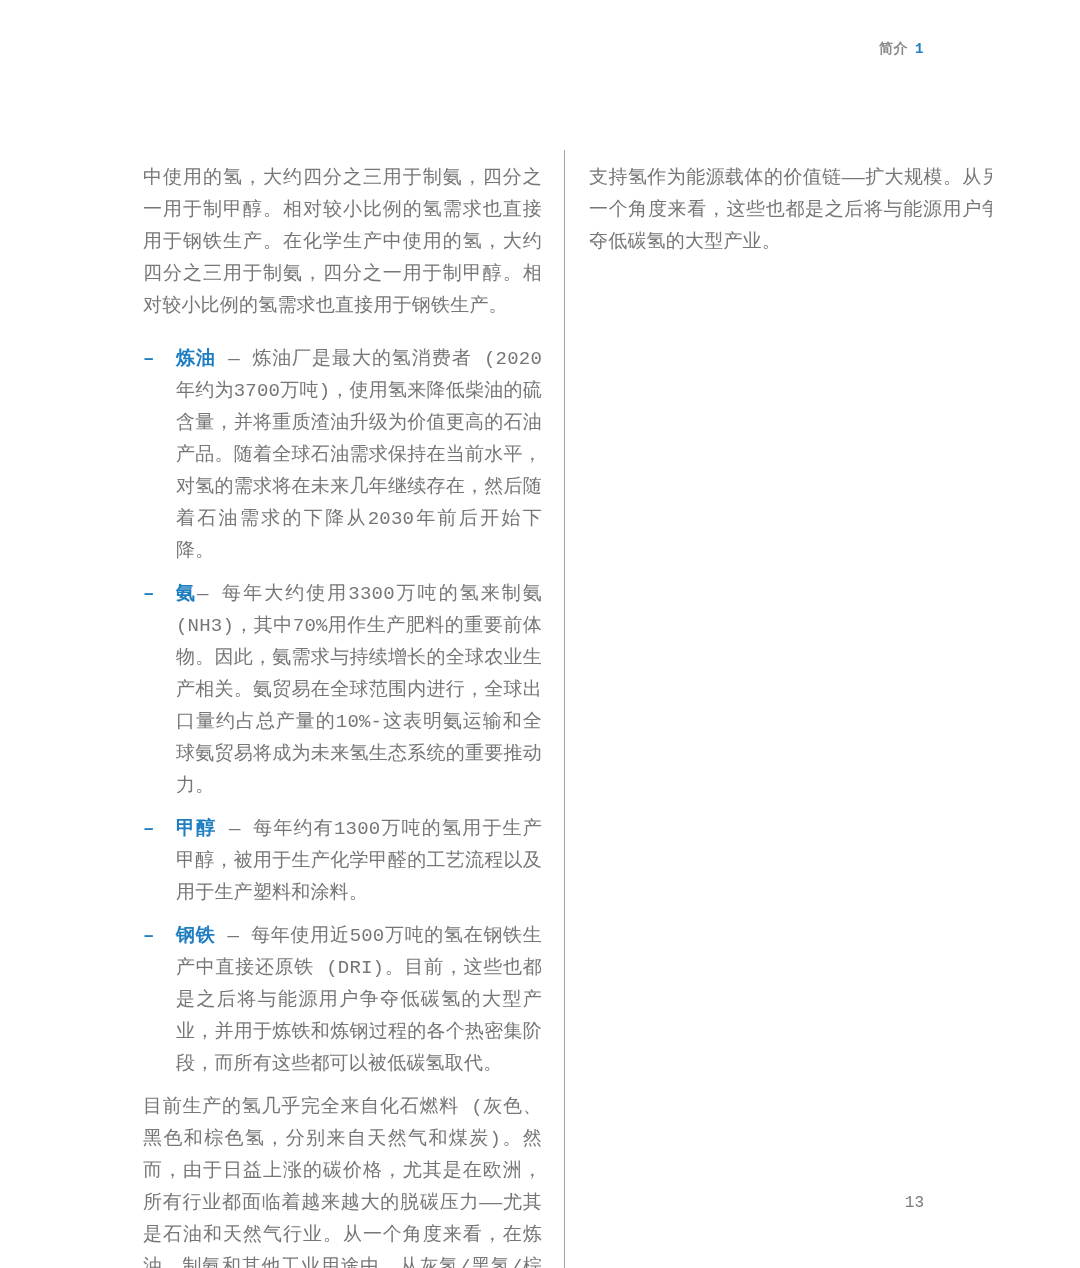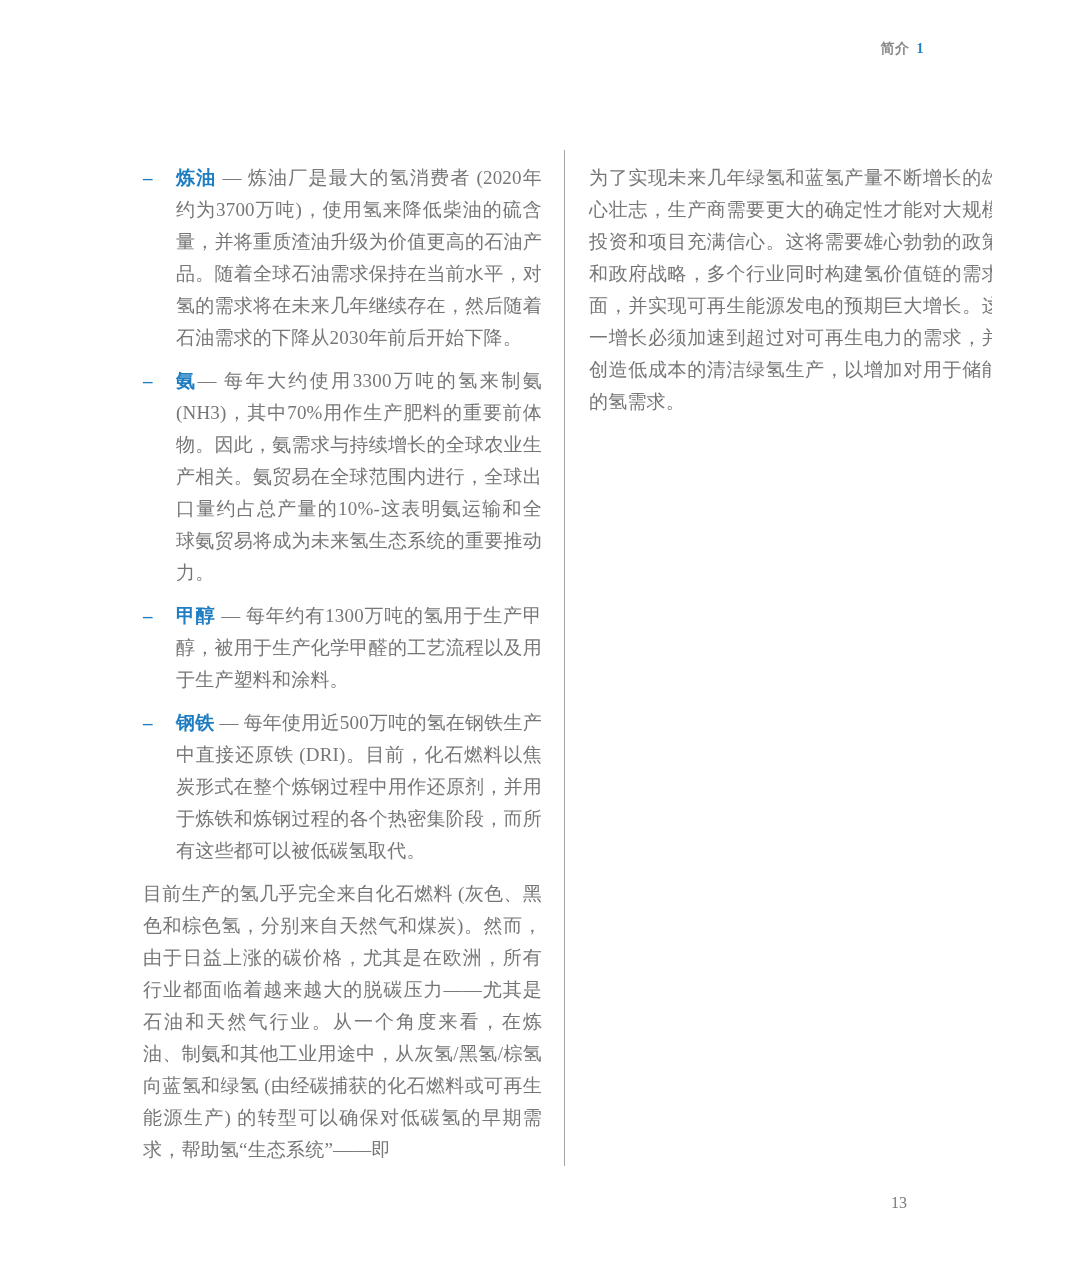--- a/index.html
+++ b/index.html
@@ -9,21 +9,21 @@
     --divider-grey: #a3a3a3;
   }
   * { box-sizing: border-box; }
   html, body { margin: 0; padding: 0; background: #ffffff; }
   .page {
     position: relative;
     width: 992px;
     height: 1268px;
     background: #ffffff;
     overflow: hidden;
-    font-family: Liberation Serif, serif;
+    font-family: Liberation Mono, monospace;
   }
   .page-header {
     position: absolute;
     top: 40px;
     right: 68px;
     font-size: 14px;
     font-weight: 700;
     letter-spacing: 0.5px;
   }
   .section-label { color: #8a8a8a; }
@@ -87,60 +87,61 @@
   h3.col-heading {
     margin: 7px 0 1px 0;
     font-size: 19px;
     line-height: 32px;
     font-weight: 700;
     color: var(--navy);
     letter-spacing: 0.2px;
   }
   .page-number {
     position: absolute;
-    right: 85px;
+    right: 68px;
     bottom: 56px;
     font-size: 16px;
     color: #7b7b7b;
   }
 </style>
 </head>
 <body>
 
 <div class="page">
 
   <div class="page-header">
     <span class="section-label">简介</span><span class="section-number">1</span>
   </div>
 
   <div class="content">
 
     <div class="col left">
+      <p>中使用的氢，大约四分之三用于制氨，四分之一用于制甲醇。相对较小比例的氢需求也直接用于钢铁生产。在化学生产中使用的氢，大约四分之三用于制氨，四分之一用于制甲醇。相对较小比例的氢需求也直接用于钢铁生产。</p>
 
       <ul class="bullet-list">
         <li>
           <span class="marker">–</span><span class="term">炼油</span><span class="btext"> — 炼油厂是最大的氢消费者 (2020年约为3700万吨)，使用氢来降低柴油的硫含量，并将重质渣油升级为价值更高的石油产品。随着全球石油需求保持在当前水平，对氢的需求将在未来几年继续存在，然后随着石油需求的下降从2030年前后开始下降。</span>
         </li>
         <li>
           <span class="marker">–</span><span class="term">氨</span><span class="btext">— 每年大约使用3300万吨的氢来制氨 (NH3)，其中70%用作生产肥料的重要前体物。因此，氨需求与持续增长的全球农业生产相关。氨贸易在全球范围内进行，全球出口量约占总产量的10%-这表明氨运输和全球氨贸易将成为未来氢生态系统的重要推动力。</span>
         </li>
         <li>
           <span class="marker">–</span><span class="term">甲醇</span><span class="btext"> — 每年约有1300万吨的氢用于生产甲醇，被用于生产化学甲醛的工艺流程以及用于生产塑料和涂料。</span>
         </li>
         <li>
-          <span class="marker">–</span><span class="term">钢铁</span><span class="btext"> — 每年使用近500万吨的氢在钢铁生产中直接还原铁 (DRI)。目前，化石燃料以焦炭形式在整个炼钢过程中用作还原剂，并用于炼铁和炼钢过程的各个热密集阶段，而所有这些都可以被低碳氢取代。</span>
+          <span class="marker">–</span><span class="term">钢铁</span><span class="btext"> — 每年使用近500万吨的氢在钢铁生产中直接还原铁 (DRI)。目前，这些也都是之后将与能源用户争夺低碳氢的大型产业，并用于炼铁和炼钢过程的各个热密集阶段，而所有这些都可以被低碳氢取代。</span>
         </li>
       </ul>
 
       <p>目前生产的氢几乎完全来自化石燃料 (灰色、黑色和棕色氢，分别来自天然气和煤炭)。然而，由于日益上涨的碳价格，尤其是在欧洲，所有行业都面临着越来越大的脱碳压力——尤其是石油和天然气行业。从一个角度来看，在炼油、制氨和其他工业用途中，从灰氢/黑氢/棕氢向蓝氢和绿氢 (由经碳捕获的化石燃料或可再生能源生产) 的转型可以确保对低碳氢的早期需求，帮助氢“生态系统”——即</p>
     </div>
 
     <div class="divider"></div>
 
     <div class="col right">
-      <p>为了实现未来几年绿氢和蓝氢产量不断增长的雄心壮志，生产商需要更大的确定性才能对大规模投资和项目充满信心。这将需要雄心勃勃的政策和政府战略，多个行业同时构建氢价值链的需求面，并实现可再生能源发电的预期巨大增长。这一增长必须加速到超过对可再生电力的需求，并创造低成本的清洁绿氢生产，以增加对用于储能的氢需求。</p>
+      <p>支持氢作为能源载体的价值链——扩大规模。从另一个角度来看，这些也都是之后将与能源用户争夺低碳氢的大型产业。</p>
     </div>
 
   </div>
 
   <div class="page-number">13</div>
 
 </div>
 
 </body></html>

